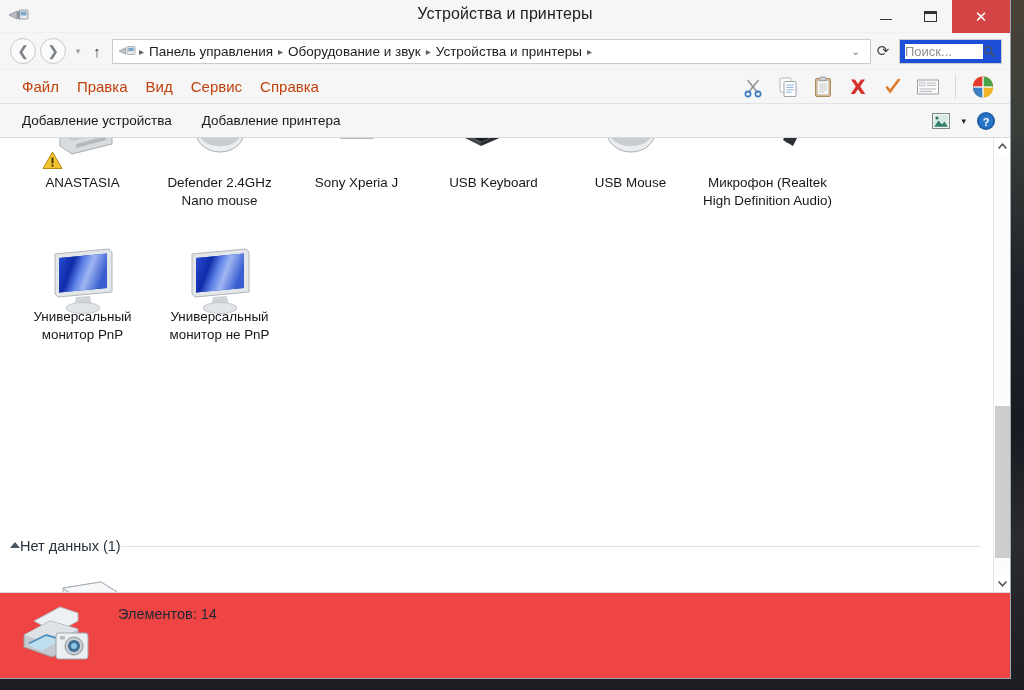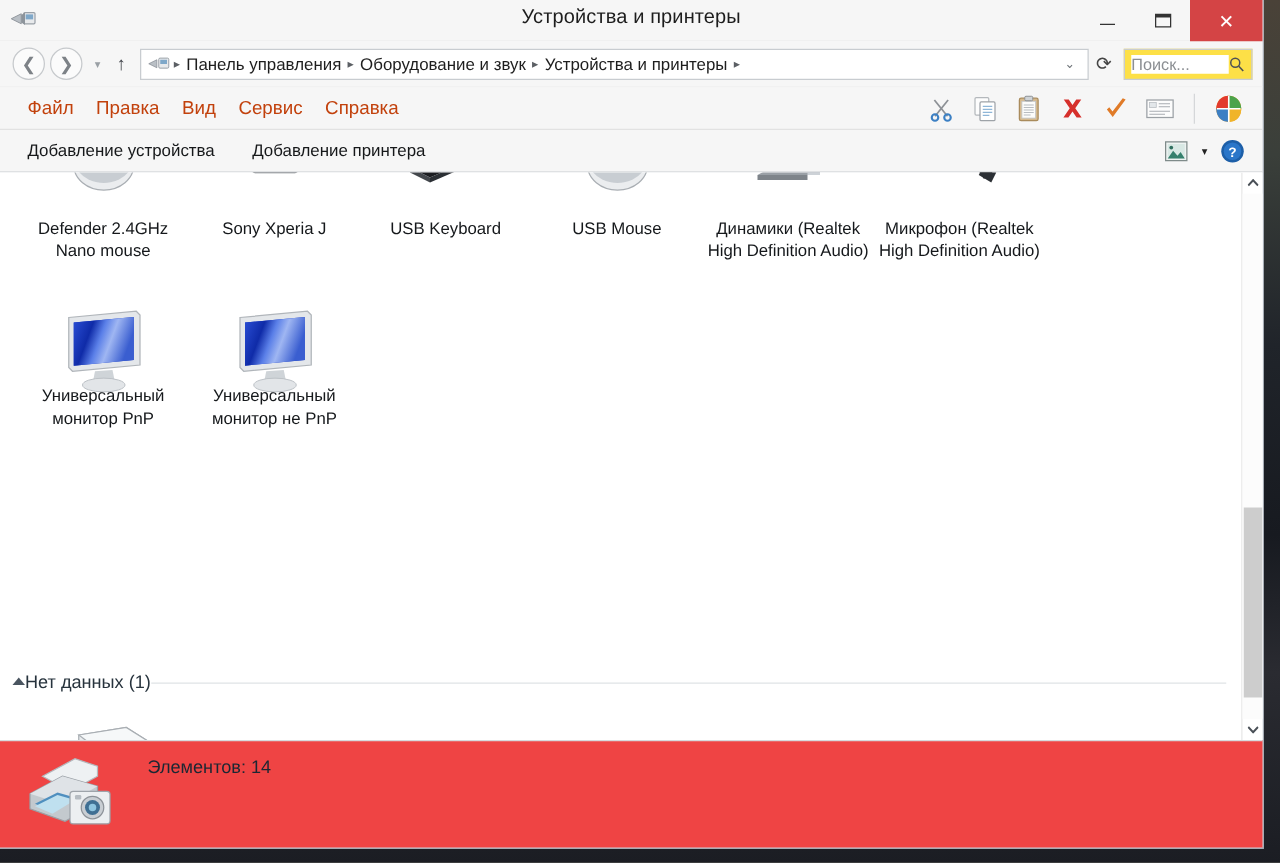--- a/index.html
+++ b/index.html
@@ -70,21 +70,21 @@
     font-size: 13.5px; color: #1e1e1e;
   }
   .crumb-ico { width: 18px; height: 15px; margin-right: 2px; }
   .crumb { padding: 1px 4px; white-space: nowrap; }
   .sep { color: #5b5f64; font-size: 10px; padding: 0 1px; }
   .crumb-spacer { flex: 1 1 auto; }
   .crumb-v { color: #6d7277; font-size: 10px; padding: 0 6px; }
   .refresh { width: 24px; text-align: center; color: #444; font-size: 15px; }
   .searchbox {
     width: 103px; height: 25px; margin-left: 4px;
-    border: 1px solid #c8ccd0; background: #fde047;
+    border: 1px solid #c8ccd0; background: #1d4ed8;
     display: flex; align-items: center; padding: 0 5px;
   }
   .searchbox input {
     border: none; outline: none; flex: 1 1 auto; width: 100%;
     font-family: "Liberation Sans", sans-serif; font-size: 13px; color: #3c3c3c;
   }
   .searchbox input::placeholder { color: #8c8f93; }
 
   
   .menubar {
@@ -338,20 +338,38 @@
         </svg>
       </span>
     </span>
   </div>
 
   <div class="content">
     <div class="items-pane">
 
       <div class="row" style="top:-28px; left:14px;">
 
+        <div class="tile">
+          <span class="icowrap">
+            <svg width="74" height="62" viewBox="0 0 74 62">
+              <path d="M14 22 L54 12 L66 20 L66 34 L26 44 L14 36 Z" fill="#d9dcdf" stroke="#a7acb1"></path>
+              <path d="M14 22 L54 12 L66 20 L26 30 Z" fill="#eef0f2" stroke="#a7acb1"></path>
+              <path d="M20 26 L52 18 L58 22 L26 30 Z" fill="#c9ced3"></path>
+              <path d="M30 34 L60 26 L60 30 L30 38 Z" fill="#b3b9bf"></path>
+            </svg>
+            <span class="warn">
+              <svg width="21" height="19" viewBox="0 0 21 19">
+                <path d="M10.5 1 L20 17.5 L1 17.5 Z" fill="#f2c230" stroke="#b78c10" stroke-width="1"></path>
+                <rect x="9.5" y="6.5" width="2" height="6" fill="#4a3a00"></rect>
+                <rect x="9.5" y="13.6" width="2" height="2" fill="#4a3a00"></rect>
+              </svg>
+            </span>
+          </span>
+          <span class="lbl">ANASTASIA</span>
+        </div>
 
         <div class="tile">
           <span class="icowrap">
             <svg width="74" height="62" viewBox="0 0 74 62">
               <ellipse cx="37" cy="22" rx="24" ry="20" fill="#ebedef" stroke="#a9aeb3"></ellipse>
               <ellipse cx="37" cy="20" rx="21" ry="16" fill="#fbfcfc"></ellipse>
               <path d="M16 26 A24 20 0 0 0 58 26 Z" fill="#c8cdd2"></path>
               <line x1="37" y1="5" x2="37" y2="18" stroke="#b8bdc2" stroke-width="1.2"></line>
             </svg>
           </span>
@@ -387,30 +405,20 @@
             <svg width="74" height="62" viewBox="0 0 74 62">
               <ellipse cx="37" cy="22" rx="24" ry="20" fill="#ebedef" stroke="#a9aeb3"></ellipse>
               <ellipse cx="37" cy="20" rx="21" ry="16" fill="#fbfcfc"></ellipse>
               <path d="M16 26 A24 20 0 0 0 58 26 Z" fill="#c8cdd2"></path>
               <line x1="37" y1="5" x2="37" y2="18" stroke="#b8bdc2" stroke-width="1.2"></line>
             </svg>
           </span>
           <span class="lbl">USB Mouse</span>
         </div>
 
-        <div class="tile">
-          <span class="icowrap">
-            <svg width="74" height="62" viewBox="0 0 74 62">
-              <path d="M12 30 L52 8 L62 8 L62 30 Z" fill="#9aa0a6"></path>
-              <path d="M52 8 L62 8 L62 30 L52 30 Z" fill="#cdd2d7"></path>
-              <path d="M12 30 L52 30 L52 34 L12 34 Z" fill="#7e848a"></path>
-            </svg>
-          </span>
-          <span class="lbl">Динамики (Realtek High Definition Audio)</span>
-        </div>
 
         <div class="tile">
           <span class="icowrap">
             <svg width="74" height="62" viewBox="0 0 74 62">
               <path d="M10 10 C32 4 54 12 64 30 L56 33 C48 18 30 11 11 15 Z" fill="#17191c"></path>
               <path d="M56 22 L66 28 L62 36 L52 30 Z" fill="#2c3035"></path>
             </svg>
           </span>
           <span class="lbl">Микрофон (Realtek High Definition Audio)</span>
         </div>

